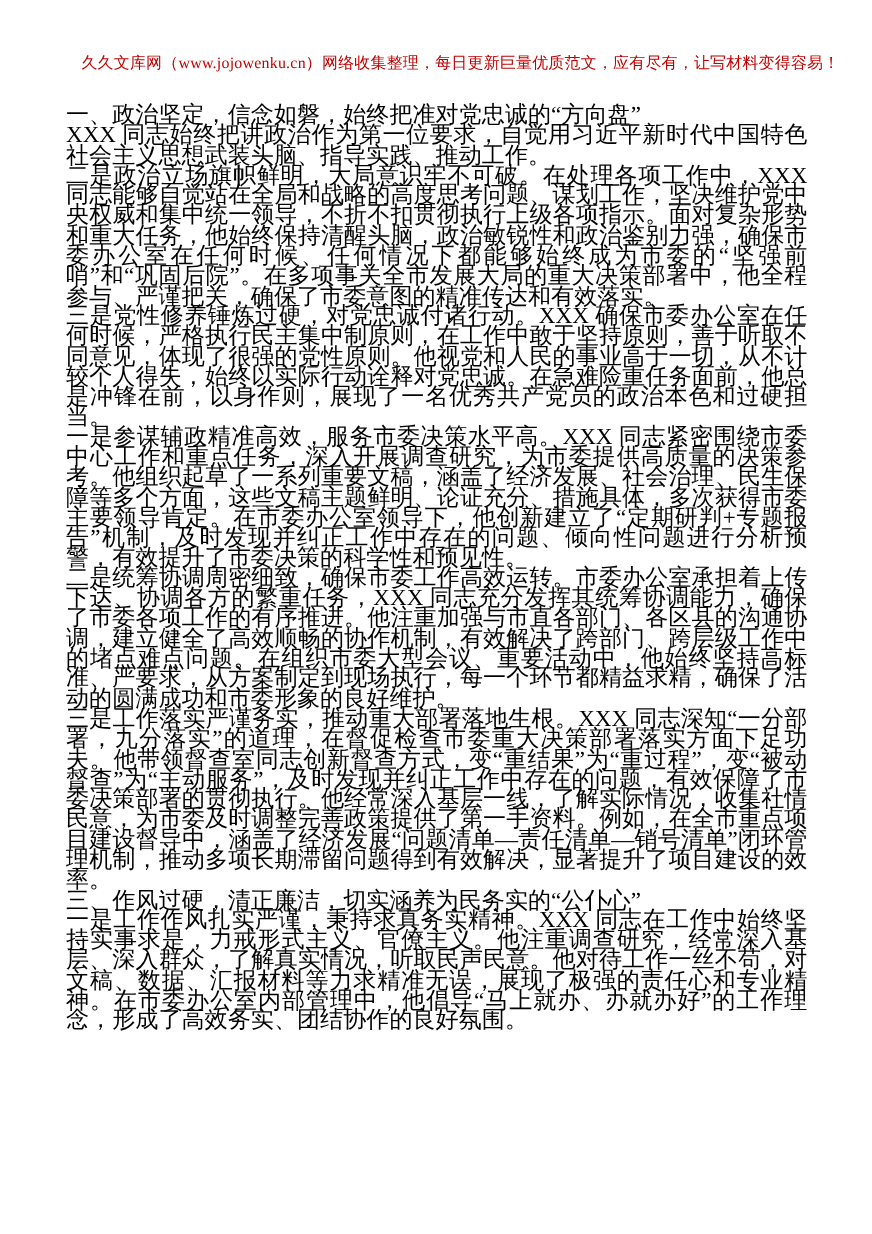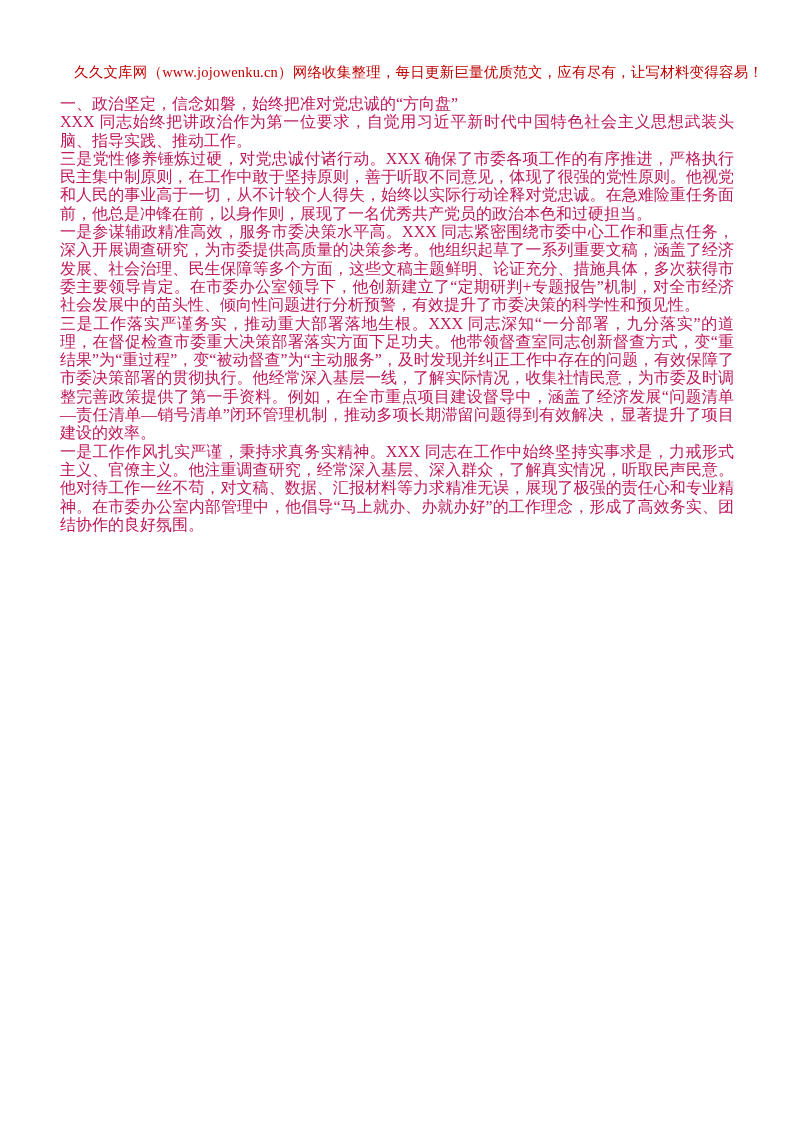--- a/index.html
+++ b/index.html
@@ -7,51 +7,54 @@
     position: relative;
     width: 793px;
     height: 1122px;
     background: #ffffff;
     overflow: hidden;
     font-family: "Liberation Serif", "DejaVu Serif", serif;
   }
   .watermark {
     position: absolute;
     left: 74px;
-    top: 63px;
+    top: 49px;
     width: 650px;
     font-size: 14.5px;
     line-height: 19px;
     letter-spacing: 0.2px;
     white-space: nowrap;
   }
   .doc-body {
     position: absolute;
     left: 60px;
     top: 95px;
     width: 674px;
-    font-size: 16px;
+    font-size: 21px;
     line-height: 18.3px;
-    color: #be185d;
+    color: #000000;
     text-align: justify;
     text-justify: inter-ideograph;
   }
   .doc-body p { margin: 0; padding: 0; }
 </style>
 </head>
 <body>
 
 <div class="page">
 
   <div class="watermark">
     <span style="color: rgb(192, 0, 0);">久久文库网（www.jojowenku.cn）网络收集整理，每日更新巨量优质范文，应有尽有，让写材料变得容易！</span>
   </div>
 
   <div class="doc-body">
     <p>一、政治坚定，信念如磐，始终把准对党忠诚的“方向盘”</p>
     <p>XXX 同志始终把讲政治作为第一位要求，自觉用习近平新时代中国特色社会主义思想武装头脑、指导实践、推动工作。</p>
-    <p>三是党性修养锤炼过硬，对党忠诚付诸行动。XXX 确保了市委各项工作的有序推进，严格执行民主集中制原则，在工作中敢于坚持原则，善于听取不同意见，体现了很强的党性原则。他视党和人民的事业高于一切，从不计较个人得失，始终以实际行动诠释对党忠诚。在急难险重任务面前，他总是冲锋在前，以身作则，展现了一名优秀共产党员的政治本色和过硬担当。</p>
-    <p>一是参谋辅政精准高效，服务市委决策水平高。XXX 同志紧密围绕市委中心工作和重点任务，深入开展调查研究，为市委提供高质量的决策参考。他组织起草了一系列重要文稿，涵盖了经济发展、社会治理、民生保障等多个方面，这些文稿主题鲜明、论证充分、措施具体，多次获得市委主要领导肯定。在市委办公室领导下，他创新建立了“定期研判+专题报告”机制，对全市经济社会发展中的苗头性、倾向性问题进行分析预警，有效提升了市委决策的科学性和预见性。</p>
+    <p>二是政治立场旗帜鲜明，大局意识牢不可破。在处理各项工作中，XXX 同志能够自觉站在全局和战略的高度思考问题、谋划工作，坚决维护党中央权威和集中统一领导，不折不扣贯彻执行上级各项指示。面对复杂形势和重大任务，他始终保持清醒头脑，政治敏锐性和政治鉴别力强，确保市委办公室在任何时候、任何情况下都能够始终成为市委的“坚强前哨”和“巩固后院”。在多项事关全市发展大局的重大决策部署中，他全程参与、严谨把关，确保了市委意图的精准传达和有效落实。</p>
+    <p>三是党性修养锤炼过硬，对党忠诚付诸行动。XXX 确保市委办公室在任何时候，严格执行民主集中制原则，在工作中敢于坚持原则，善于听取不同意见，体现了很强的党性原则。他视党和人民的事业高于一切，从不计较个人得失，始终以实际行动诠释对党忠诚。在急难险重任务面前，他总是冲锋在前，以身作则，展现了一名优秀共产党员的政治本色和过硬担当。</p>
+    <p>一是参谋辅政精准高效，服务市委决策水平高。XXX 同志紧密围绕市委中心工作和重点任务，深入开展调查研究，为市委提供高质量的决策参考。他组织起草了一系列重要文稿，涵盖了经济发展、社会治理、民生保障等多个方面，这些文稿主题鲜明、论证充分、措施具体，多次获得市委主要领导肯定。在市委办公室领导下，他创新建立了“定期研判+专题报告”机制，及时发现并纠正工作中存在的问题、倾向性问题进行分析预警，有效提升了市委决策的科学性和预见性。</p>
+    <p>二是统筹协调周密细致，确保市委工作高效运转。市委办公室承担着上传下达、协调各方的繁重任务，XXX 同志充分发挥其统筹协调能力，确保了市委各项工作的有序推进。他注重加强与市直各部门、各区县的沟通协调，建立健全了高效顺畅的协作机制，有效解决了跨部门、跨层级工作中的堵点难点问题。在组织市委大型会议、重要活动中，他始终坚持高标准、严要求，从方案制定到现场执行，每一个环节都精益求精，确保了活动的圆满成功和市委形象的良好维护。</p>
     <p>三是工作落实严谨务实，推动重大部署落地生根。XXX 同志深知“一分部署，九分落实”的道理，在督促检查市委重大决策部署落实方面下足功夫。他带领督查室同志创新督查方式，变“重结果”为“重过程”，变“被动督查”为“主动服务”，及时发现并纠正工作中存在的问题，有效保障了市委决策部署的贯彻执行。他经常深入基层一线，了解实际情况，收集社情民意，为市委及时调整完善政策提供了第一手资料。例如，在全市重点项目建设督导中，涵盖了经济发展“问题清单—责任清单—销号清单”闭环管理机制，推动多项长期滞留问题得到有效解决，显著提升了项目建设的效率。</p>
+    <p>三、作风过硬，清正廉洁，切实涵养为民务实的“公仆心”</p>
     <p>一是工作作风扎实严谨，秉持求真务实精神。XXX 同志在工作中始终坚持实事求是，力戒形式主义、官僚主义。他注重调查研究，经常深入基层、深入群众，了解真实情况，听取民声民意。他对待工作一丝不苟，对文稿、数据、汇报材料等力求精准无误，展现了极强的责任心和专业精神。在市委办公室内部管理中，他倡导“马上就办、办就办好”的工作理念，形成了高效务实、团结协作的良好氛围。</p>
   </div>
 
 </div>
 
 </body></html>

